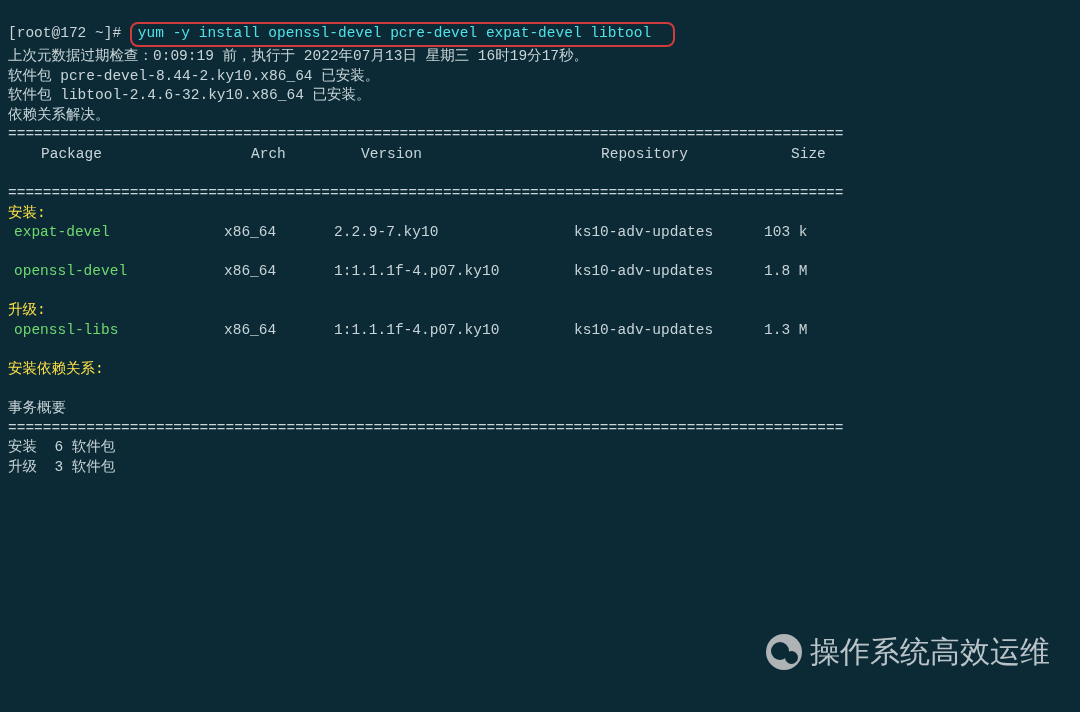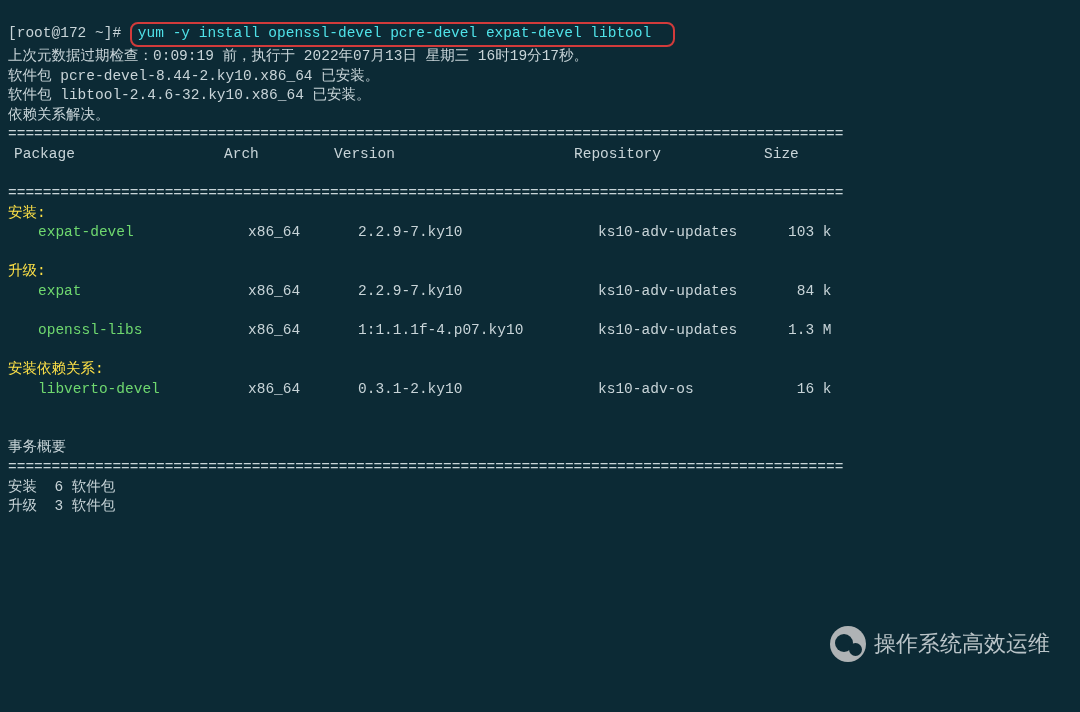--- a/index.html
+++ b/index.html
@@ -29,43 +29,43 @@
   }
   .cyan-cmd { color:#4fe2e8; }
   .divider { color:#c8d4d8; }
   .th { color:#c8d4d8; }
   .section { color:#fde047; }
   .pkg  { color:#6fd86f; }
   .arch { color:#c8d4d8; }
   .ver  { color:#c8d4d8; }
   .repo { color:#c8d4d8; }
   .size { color:#c8d4d8; }
-  .row { display:block;margin-left:24px; }
+  .row { display:block; }
   .row .pkg  { display:inline-block; width:210px; padding-left:6px;}
   .row .arch { display:inline-block; width:110px; }
   .row .ver  { display:inline-block; width:240px; }
   .row .repo { display:inline-block; width:190px; }
   .row .size { display:inline-block; width:70px; text-align:left;}
-  .hdr { display:block; }
+  .hdr { display:block;margin-left:27px; }
   .hdr span { display:inline-block; }
   .hdr .c1 { width:210px; padding-left:6px;}
   .hdr .c2 { width:110px; }
   .hdr .c3 { width:240px; }
   .hdr .c4 { width:190px; }
   .hdr .c5 { width:70px; }
   .watermark {
     position:absolute;
     right:30px;
-    bottom:50px;
+    bottom:40px;
     display:flex;
     align-items:center;
     opacity:0.85;
     color:#d9dfe2;
     font-family: "Microsoft YaHei", sans-serif;
-    font-size:22px;
+    font-size:30px;
     pointer-events:none;
   }
   .watermark .wx {
     width:36px;height:36px;border-radius:50%;
     background:#ccc;
     margin-right:8px;
     position:relative;
   }
   .watermark .wx::before{
     content:"";
@@ -89,25 +89,24 @@
 <span class="prompt">[root@172 ~]#</span> <span class="cmd-highlight"><span class="cyan-cmd">yum -y install openssl-devel pcre-devel expat-devel libtool</span></span>
 <span>上次元数据过期检查：0:09:19 前，执行于 2022年07月13日 星期三 16时19分17秒。</span>
 <span>软件包 pcre-devel-8.44-2.ky10.x86_64 已安装。</span>
 <span>软件包 libtool-2.4.6-32.ky10.x86_64 已安装。</span>
 <span>依赖关系解决。</span>
 <span class="divider">================================================================================================</span>
 <span class="hdr"><span class="th c1">Package</span><span class="th c2">Arch</span><span class="th c3">Version</span><span class="th c4">Repository</span><span class="th c5">Size</span></span>
 <span class="divider">================================================================================================</span>
 <span class="section">安装:</span>
 <span class="row"><span class="pkg">expat-devel</span><span class="arch">x86_64</span><span class="ver">2.2.9-7.ky10</span><span class="repo">ks10-adv-updates</span><span class="size">103 k</span></span>
+<span class="row"><span class="pkg">openssl-devel</span><span class="arch">x86_64</span><span class="ver">1:1.1.1f-4.p07.ky10</span><span class="repo">ks10-adv-updates</span><span class="size">1.8 M</span></span>
 <span class="section">升级:</span>
-<span class="row"><span class="pkg">expat</span><span class="arch">x86_64</span><span class="ver">2.2.9-7.ky10</span><span class="repo">ks10-adv-updates</span><span class="size"> 84 k</span></span>
 <span class="row"><span class="pkg">openssl-libs</span><span class="arch">x86_64</span><span class="ver">1:1.1.1f-4.p07.ky10</span><span class="repo">ks10-adv-updates</span><span class="size">1.3 M</span></span>
 <span class="section">安装依赖关系:</span>
-<span class="row"><span class="pkg">libverto-devel</span><span class="arch">x86_64</span><span class="ver">0.3.1-2.ky10</span><span class="repo">ks10-adv-os</span><span class="size"> 16 k</span></span>
 
 <span>事务概要</span>
 <span class="divider">================================================================================================</span>
 <span>安装  6 软件包</span>
 <span>升级  3 软件包</span>
 
 
 
 
 

